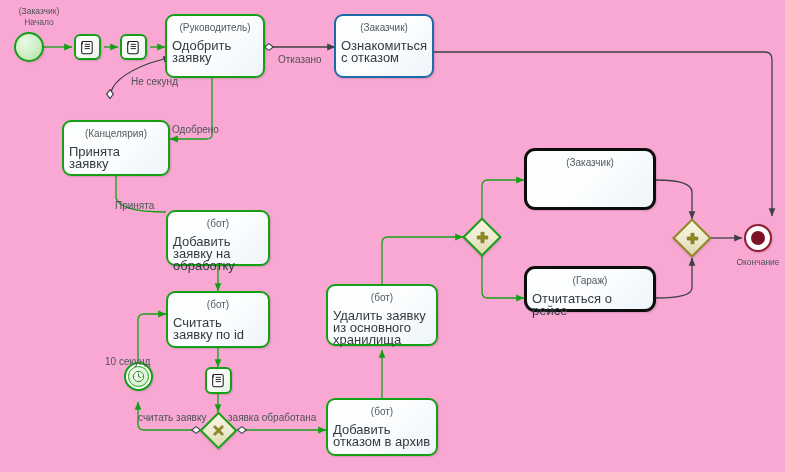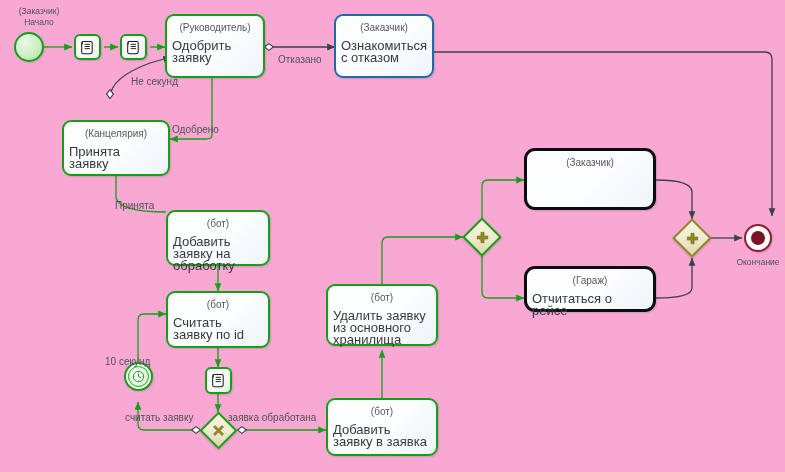--- a/index.html
+++ b/index.html
@@ -277,21 +277,21 @@
     <div class="tname">Считать заявку по id</div>
   </div>
 
   <div class="node task" style="left:326px; top:284px; width:112px; height:62px;">
     <div class="lane">(бот)</div>
     <div class="tname">Удалить заявку из основного хранилища</div>
   </div>
 
   <div class="node task" style="left:326px; top:398px; width:112px; height:58px;">
     <div class="lane">(бот)</div>
-    <div class="tname">Добавить заявку в заявка</div>
+    <div class="tname">Добавить отказом в архив</div>
   </div>
 
   <div class="node task bold" style="left:524px; top:148px; width:132px; height:62px;">
     <div class="lane">(Заказчик)</div>
   </div>
 
   <div class="node task bold" style="left:524px; top:266px; width:132px; height:46px;">
     <div class="lane">(Гараж)</div>
     <div class="tname">Отчитаться о рейсе</div>
   </div>
@@ -354,17 +354,17 @@
   <div class="node node-label" style="left:722px; top:257px; width:72px;">Окончание</div>
 
   <div class="node edge-label" style="left:278px; top:54px;">Отказано</div>
 
   <div class="node edge-label" style="left:131px; top:76px;">Не секунд</div>
 
   <div class="node edge-label" style="left:172px; top:124px;">Одобрено</div>
 
   <div class="node edge-label" style="left:115px; top:200px;">Принята</div>
 
-  <div class="node edge-label" style="left:125px; top:412px;">считать заявку</div>
+  <div class="node edge-label" style="left:138px; top:412px;">считать заявку</div>
 
   <div class="node edge-label" style="left:228px; top:412px;">заявка обработана</div>
 
 </div>
 
 </body></html>

